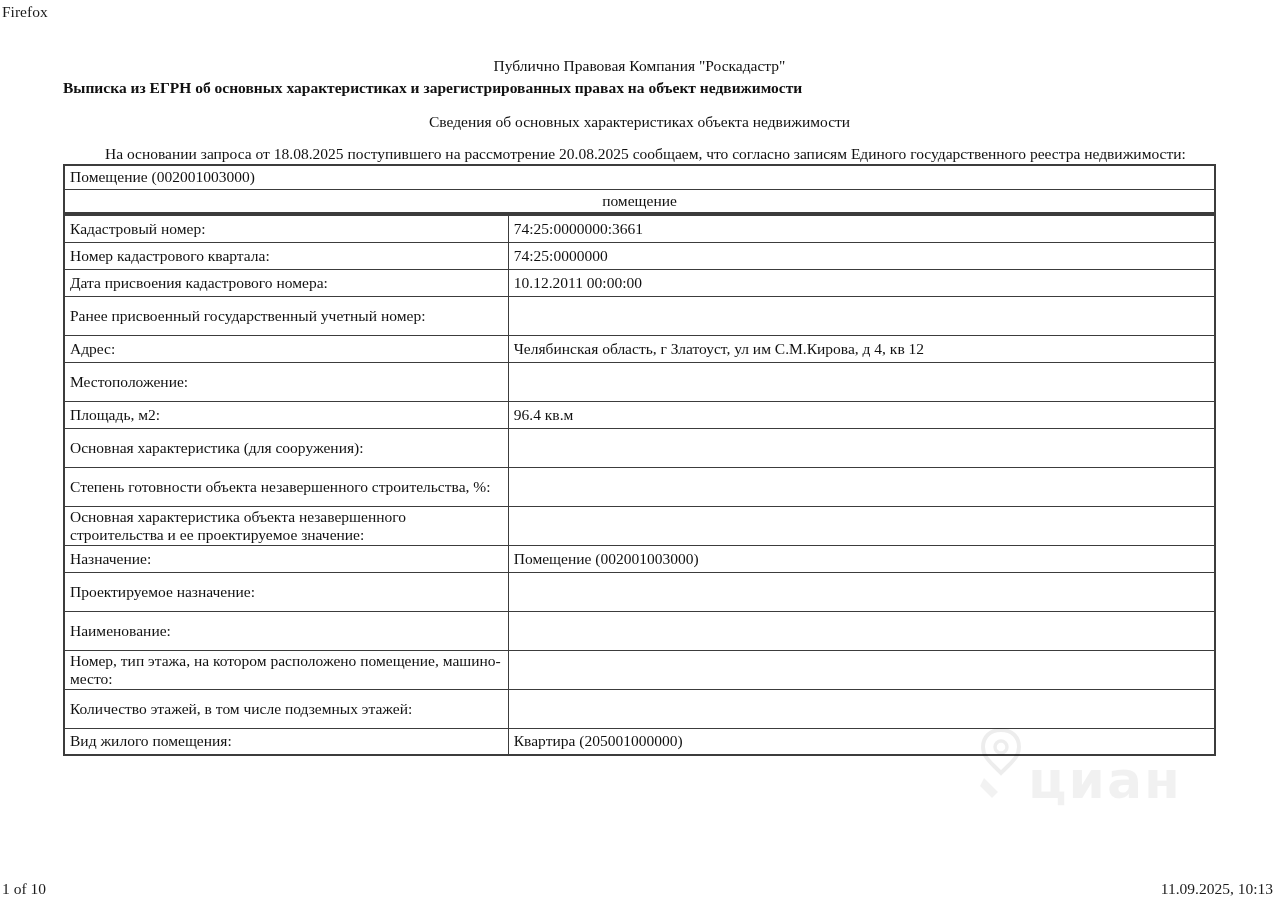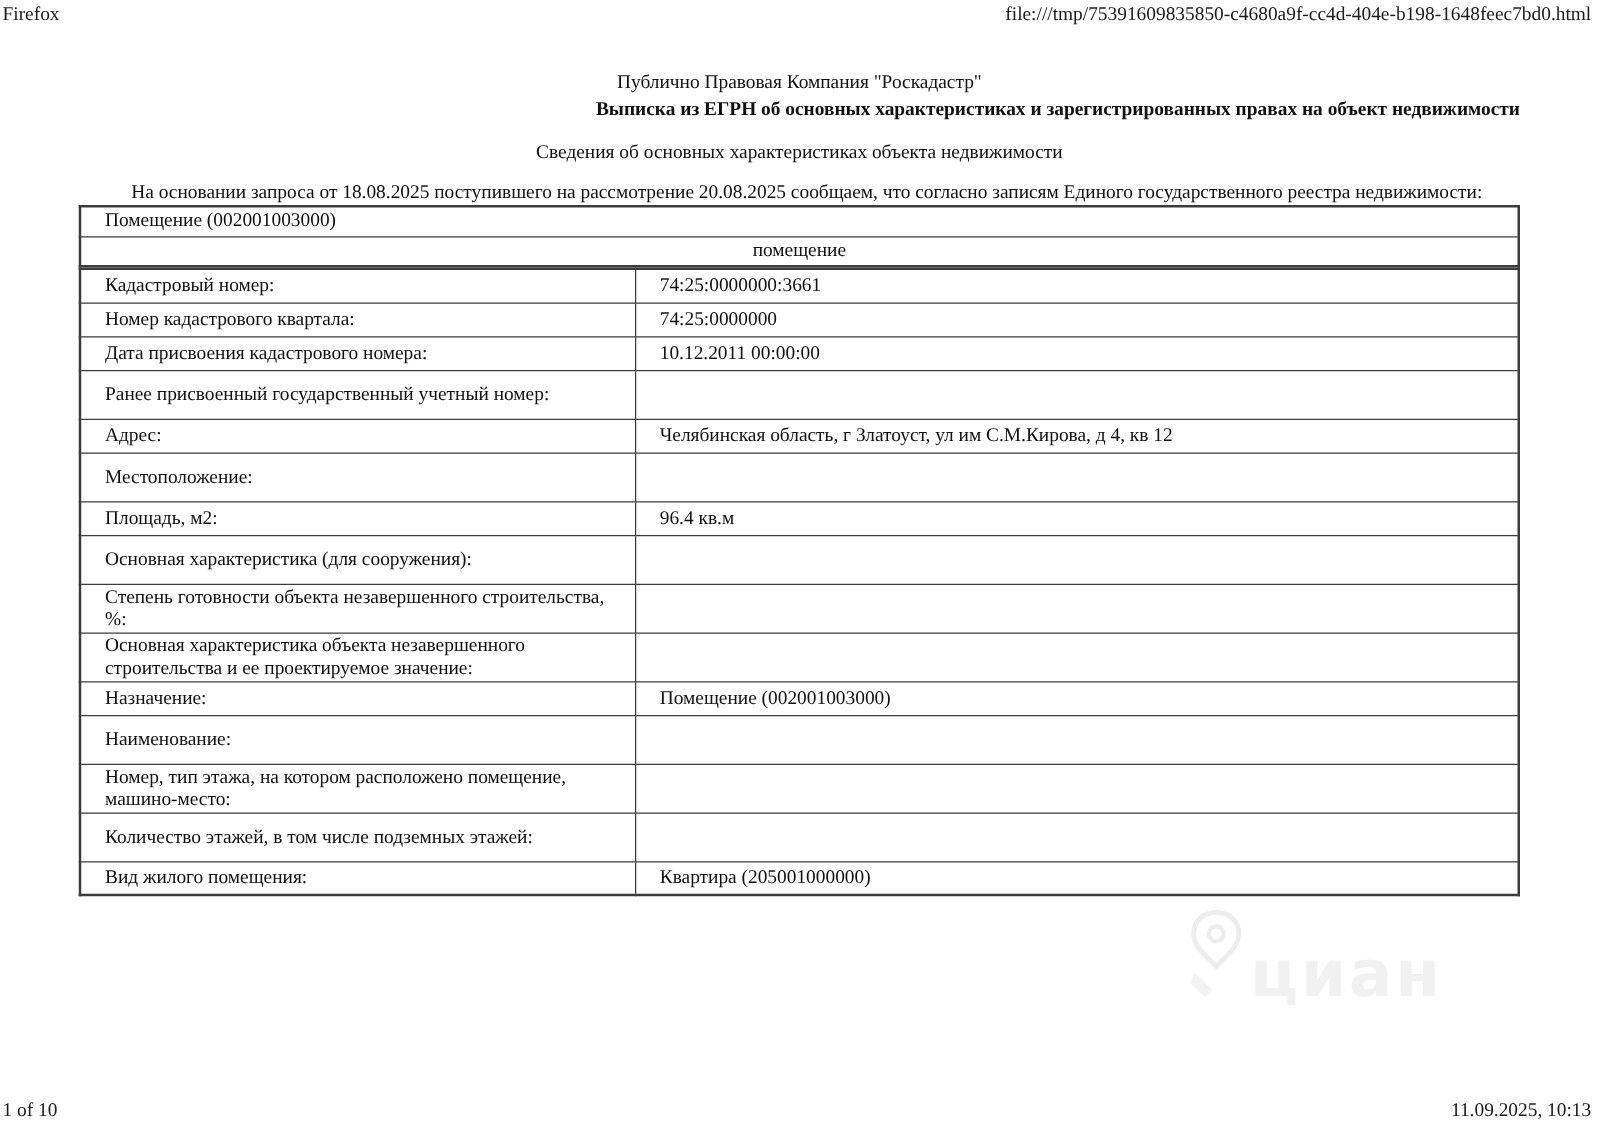--- a/index.html
+++ b/index.html
@@ -30,21 +30,21 @@
     position: absolute;
     left: 63px; right: 64px; top: 0;
     padding-top: 56px;
   }
   .org-name {
     text-align: center;
     font-size: 15.5px;
     line-height: 19px;
   }
   .doc-title {
-    text-align: right;
+    text-align: left;
     font-size: 15.5px;
     line-height: 19px;
     font-weight: bold;
     margin-top: 3px;
   }
   .meta-row {
     display: flex;
     justify-content: space-between;
     font-size: 15.5px;
     line-height: 19px;
@@ -67,36 +67,36 @@
     width: 100%;
     border-collapse: collapse;
     border: 2px solid #3c3c3c;
     table-layout: fixed;
   }
   td {
     border: 1px solid #3c3c3c;
     font-size: 15.5px;
     line-height: 18px;
     vertical-align: middle;
-    padding: 1px 19px;
+    padding: 1px 5px;
     overflow: hidden;
   }
   .object-table { margin-top: 1px; }
   .object-table td { height: 24px; }
   .object-table .kind-cell { text-align: center; }
   .char-table { }
   .char-table col.c1 { width: 38.6%; }
   .char-table col.c2 { width: 61.4%; }
   .char-table tr.filled td { height: 27px; }
   .char-table tr.empty td  { height: 39px; }
 
   
   .watermark {
     position: absolute;
-    left: 948px; top: 722px;
+    left: 976px; top: 722px;
     width: 230px; height: 96px;
     pointer-events: none;
   }
   .watermark svg {
     position: absolute;
     left: 2px; top: 4px;
   }
   .watermark .wm-text {
     position: absolute;
     left: 52px; top: 32px;
@@ -106,21 +106,20 @@
     line-height: 52px;
     letter-spacing: 2px;
     color: rgba(0, 0, 0, 0.055);
   }
 </style>
 </head>
 <body>
 
 <div class="print-bar top">
   <span>Firefox</span>
-  <span>file:///tmp/75391609835850-c4680a9f-cc4d-404e-b198-1648feec7bd0.html</span>
 </div>
 
 <div class="page">
 
   <div class="org-name">Публично Правовая Компания "Роскадастр"</div>
   <div class="doc-title">Выписка из ЕГРН об основных характеристиках и зарегистрированных правах на объект недвижимости</div>
 
 
   <div class="section-title">Сведения об основных характеристиках объекта недвижимости</div>
 
@@ -181,20 +180,24 @@
         </tr>
         <tr class="empty">
           <td>Основная характеристика объекта незавершенного строительства и ее проектируемое значение:</td>
           <td></td>
         </tr>
         <tr class="filled">
           <td>Назначение:</td>
           <td>Помещение (002001003000)</td>
         </tr>
         <tr class="empty">
+          <td>Проектируемое назначение:</td>
+          <td></td>
+        </tr>
+        <tr class="empty">
           <td>Наименование:</td>
           <td></td>
         </tr>
         <tr class="empty">
           <td>Номер, тип этажа, на котором расположено помещение, машино-место:</td>
           <td></td>
         </tr>
         <tr class="empty">
           <td>Количество этажей, в том числе подземных этажей:</td>
           <td></td>

